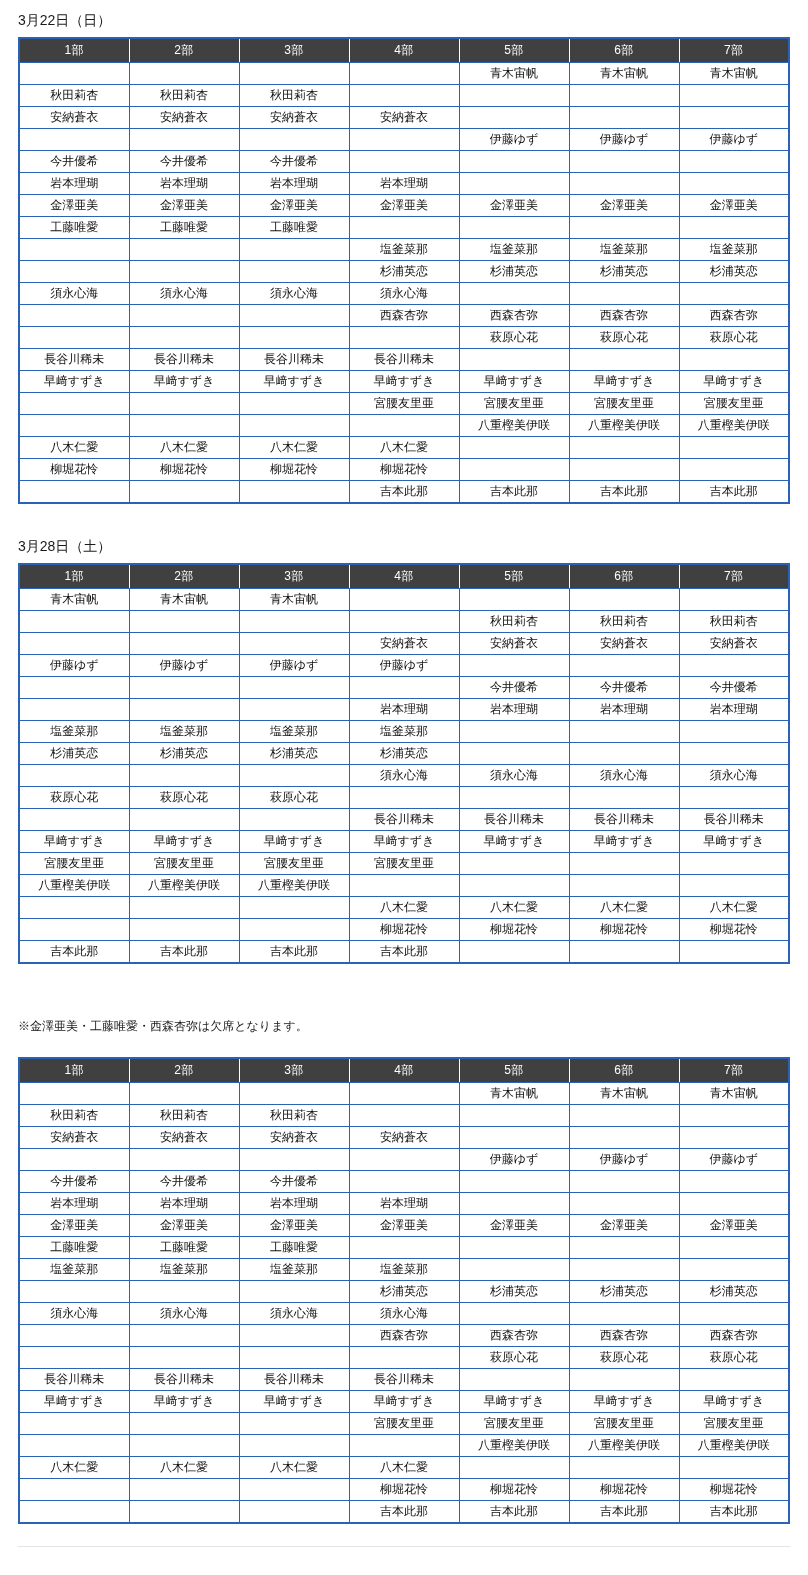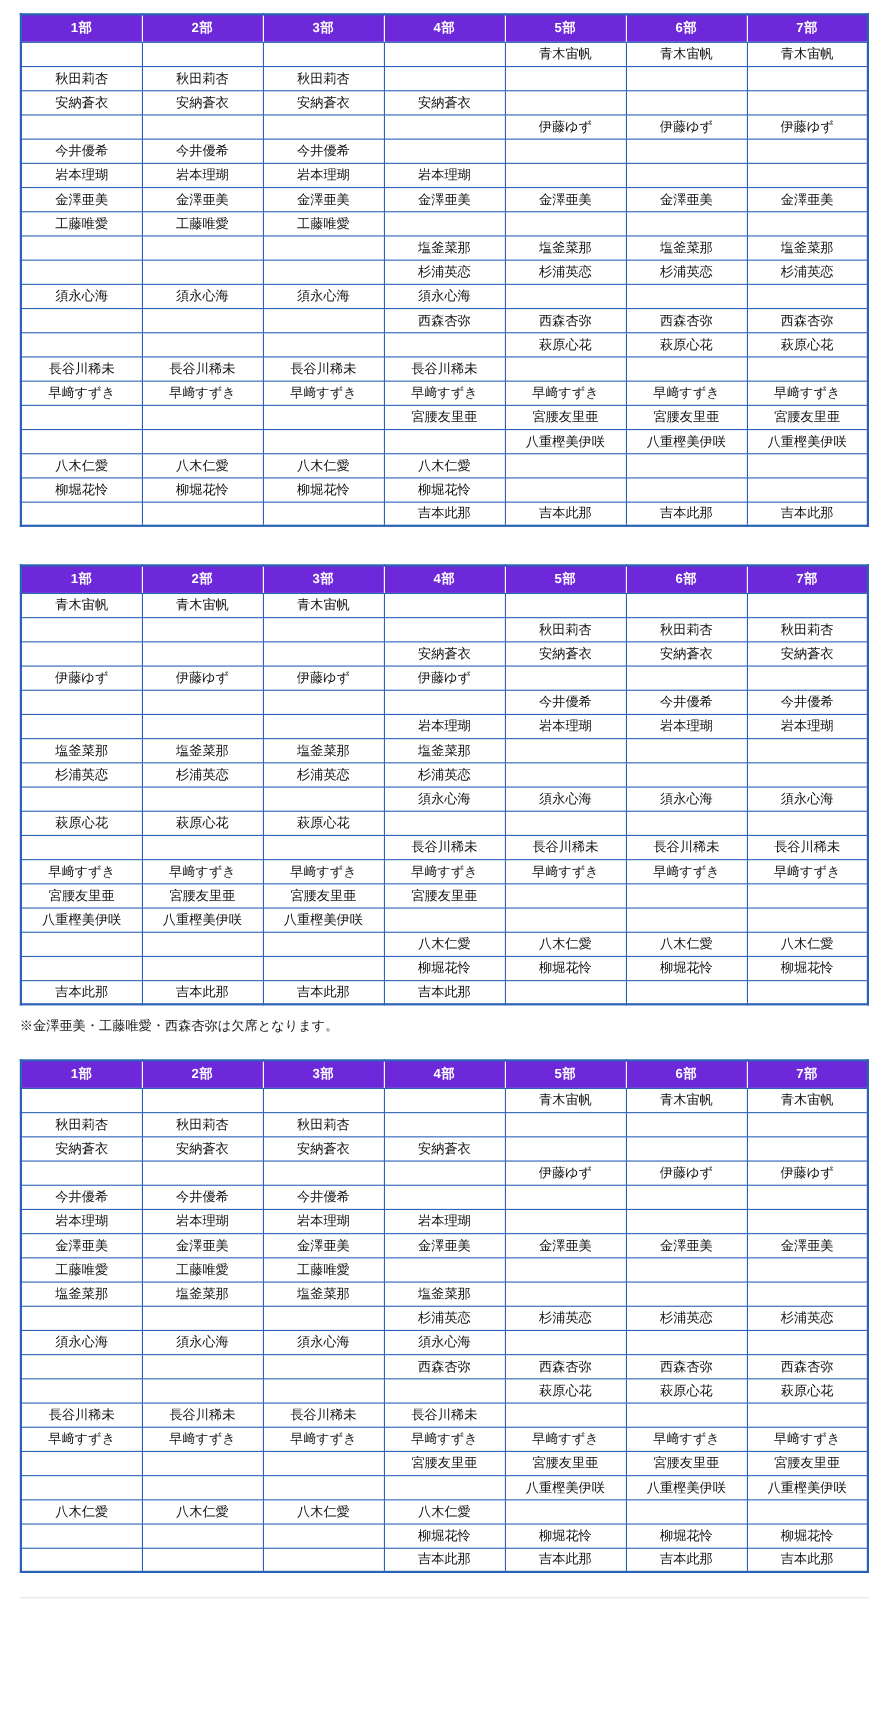--- a/index.html
+++ b/index.html
@@ -30,24 +30,24 @@
   .tbl-wrap {
     padding: 0 18px 0 18px;
   }
   table.sched {
     border-collapse: collapse;
     width: 772px;
     table-layout: fixed;
     border: 2px solid #2a63b6;
   }
   table.sched th {
-    background: #6d28d9;
+    background: #404040;
     color: #ffffff;
     font-size: 12px;
-    font-weight: bold;
+    font-weight: normal;
     height: 25px;
     border-right: 1px solid #ffffff;
     border-bottom: 1px solid #2a63b6;
     text-align: center;
     letter-spacing: 0.5px;
   }
   table.sched th:last-child { border-right: none; }
   table.sched td {
     height: 22px;
     border: 1px solid #2a63b6;
@@ -56,38 +56,419 @@
     color: #111111;
     background: #ffffff;
     overflow: hidden;
     white-space: nowrap;
     padding: 0 1px;
   }
   .note {
     font-size: 12px;
     color: #1a1a1a;
     padding: 10px 0 0 18px;
+    margin-top: 44px;
   }
   .gap-lg { height: 34px; }
   .gap-md { height: 22px; }
   .gap-sm { height: 12px; }
   .bottom-rule {
     margin: 22px 0 0 18px;
     width: 772px;
     height: 1px;
     background: #e3e3e3;
   }
   .tail { height: 46px; }
 </style>
 </head>
 <body>
 
 <div class="page">
 
   <div class="gap-sm"></div>
+
+  <div class="section">
+    <div class="section-title">3月22日（日）</div>
+    <div class="tbl-wrap">
+      <table class="sched">
+        <thead>
+          <tr>
+            <th>1部</th>
+            <th>2部</th>
+            <th>3部</th>
+            <th>4部</th>
+            <th>5部</th>
+            <th>6部</th>
+            <th>7部</th>
+          </tr>
+        </thead>
+        <tbody>
+            <tr>
+              <td></td>
+              <td></td>
+              <td></td>
+              <td></td>
+              <td>青木宙帆</td>
+              <td>青木宙帆</td>
+              <td>青木宙帆</td>
+            </tr>
+            <tr>
+              <td>秋田莉杏</td>
+              <td>秋田莉杏</td>
+              <td>秋田莉杏</td>
+              <td></td>
+              <td></td>
+              <td></td>
+              <td></td>
+            </tr>
+            <tr>
+              <td>安納蒼衣</td>
+              <td>安納蒼衣</td>
+              <td>安納蒼衣</td>
+              <td>安納蒼衣</td>
+              <td></td>
+              <td></td>
+              <td></td>
+            </tr>
+            <tr>
+              <td></td>
+              <td></td>
+              <td></td>
+              <td></td>
+              <td>伊藤ゆず</td>
+              <td>伊藤ゆず</td>
+              <td>伊藤ゆず</td>
+            </tr>
+            <tr>
+              <td>今井優希</td>
+              <td>今井優希</td>
+              <td>今井優希</td>
+              <td></td>
+              <td></td>
+              <td></td>
+              <td></td>
+            </tr>
+            <tr>
+              <td>岩本理瑚</td>
+              <td>岩本理瑚</td>
+              <td>岩本理瑚</td>
+              <td>岩本理瑚</td>
+              <td></td>
+              <td></td>
+              <td></td>
+            </tr>
+            <tr>
+              <td>金澤亜美</td>
+              <td>金澤亜美</td>
+              <td>金澤亜美</td>
+              <td>金澤亜美</td>
+              <td>金澤亜美</td>
+              <td>金澤亜美</td>
+              <td>金澤亜美</td>
+            </tr>
+            <tr>
+              <td>工藤唯愛</td>
+              <td>工藤唯愛</td>
+              <td>工藤唯愛</td>
+              <td></td>
+              <td></td>
+              <td></td>
+              <td></td>
+            </tr>
+            <tr>
+              <td></td>
+              <td></td>
+              <td></td>
+              <td>塩釜菜那</td>
+              <td>塩釜菜那</td>
+              <td>塩釜菜那</td>
+              <td>塩釜菜那</td>
+            </tr>
+            <tr>
+              <td></td>
+              <td></td>
+              <td></td>
+              <td>杉浦英恋</td>
+              <td>杉浦英恋</td>
+              <td>杉浦英恋</td>
+              <td>杉浦英恋</td>
+            </tr>
+            <tr>
+              <td>須永心海</td>
+              <td>須永心海</td>
+              <td>須永心海</td>
+              <td>須永心海</td>
+              <td></td>
+              <td></td>
+              <td></td>
+            </tr>
+            <tr>
+              <td></td>
+              <td></td>
+              <td></td>
+              <td>西森杏弥</td>
+              <td>西森杏弥</td>
+              <td>西森杏弥</td>
+              <td>西森杏弥</td>
+            </tr>
+            <tr>
+              <td></td>
+              <td></td>
+              <td></td>
+              <td></td>
+              <td>萩原心花</td>
+              <td>萩原心花</td>
+              <td>萩原心花</td>
+            </tr>
+            <tr>
+              <td>長谷川稀未</td>
+              <td>長谷川稀未</td>
+              <td>長谷川稀未</td>
+              <td>長谷川稀未</td>
+              <td></td>
+              <td></td>
+              <td></td>
+            </tr>
+            <tr>
+              <td>早﨑すずき</td>
+              <td>早﨑すずき</td>
+              <td>早﨑すずき</td>
+              <td>早﨑すずき</td>
+              <td>早﨑すずき</td>
+              <td>早﨑すずき</td>
+              <td>早﨑すずき</td>
+            </tr>
+            <tr>
+              <td></td>
+              <td></td>
+              <td></td>
+              <td>宮腰友里亜</td>
+              <td>宮腰友里亜</td>
+              <td>宮腰友里亜</td>
+              <td>宮腰友里亜</td>
+            </tr>
+            <tr>
+              <td></td>
+              <td></td>
+              <td></td>
+              <td></td>
+              <td>八重樫美伊咲</td>
+              <td>八重樫美伊咲</td>
+              <td>八重樫美伊咲</td>
+            </tr>
+            <tr>
+              <td>八木仁愛</td>
+              <td>八木仁愛</td>
+              <td>八木仁愛</td>
+              <td>八木仁愛</td>
+              <td></td>
+              <td></td>
+              <td></td>
+            </tr>
+            <tr>
+              <td>柳堀花怜</td>
+              <td>柳堀花怜</td>
+              <td>柳堀花怜</td>
+              <td>柳堀花怜</td>
+              <td></td>
+              <td></td>
+              <td></td>
+            </tr>
+            <tr>
+              <td></td>
+              <td></td>
+              <td></td>
+              <td>吉本此那</td>
+              <td>吉本此那</td>
+              <td>吉本此那</td>
+              <td>吉本此那</td>
+            </tr>
+          </tbody>
+      </table>
+    </div>
+  </div>
+
+  <div class="gap-lg"></div>
+
+  <div class="section">
+    <div class="section-title">3月28日（土）</div>
+    <div class="tbl-wrap">
+      <table class="sched">
+        <thead>
+          <tr>
+            <th>1部</th>
+            <th>2部</th>
+            <th>3部</th>
+            <th>4部</th>
+            <th>5部</th>
+            <th>6部</th>
+            <th>7部</th>
+          </tr>
+        </thead>
+        <tbody>
+            <tr>
+              <td>青木宙帆</td>
+              <td>青木宙帆</td>
+              <td>青木宙帆</td>
+              <td></td>
+              <td></td>
+              <td></td>
+              <td></td>
+            </tr>
+            <tr>
+              <td></td>
+              <td></td>
+              <td></td>
+              <td></td>
+              <td>秋田莉杏</td>
+              <td>秋田莉杏</td>
+              <td>秋田莉杏</td>
+            </tr>
+            <tr>
+              <td></td>
+              <td></td>
+              <td></td>
+              <td>安納蒼衣</td>
+              <td>安納蒼衣</td>
+              <td>安納蒼衣</td>
+              <td>安納蒼衣</td>
+            </tr>
+            <tr>
+              <td>伊藤ゆず</td>
+              <td>伊藤ゆず</td>
+              <td>伊藤ゆず</td>
+              <td>伊藤ゆず</td>
+              <td></td>
+              <td></td>
+              <td></td>
+            </tr>
+            <tr>
+              <td></td>
+              <td></td>
+              <td></td>
+              <td></td>
+              <td>今井優希</td>
+              <td>今井優希</td>
+              <td>今井優希</td>
+            </tr>
+            <tr>
+              <td></td>
+              <td></td>
+              <td></td>
+              <td>岩本理瑚</td>
+              <td>岩本理瑚</td>
+              <td>岩本理瑚</td>
+              <td>岩本理瑚</td>
+            </tr>
+            <tr>
+              <td>塩釜菜那</td>
+              <td>塩釜菜那</td>
+              <td>塩釜菜那</td>
+              <td>塩釜菜那</td>
+              <td></td>
+              <td></td>
+              <td></td>
+            </tr>
+            <tr>
+              <td>杉浦英恋</td>
+              <td>杉浦英恋</td>
+              <td>杉浦英恋</td>
+              <td>杉浦英恋</td>
+              <td></td>
+              <td></td>
+              <td></td>
+            </tr>
+            <tr>
+              <td></td>
+              <td></td>
+              <td></td>
+              <td>須永心海</td>
+              <td>須永心海</td>
+              <td>須永心海</td>
+              <td>須永心海</td>
+            </tr>
+            <tr>
+              <td>萩原心花</td>
+              <td>萩原心花</td>
+              <td>萩原心花</td>
+              <td></td>
+              <td></td>
+              <td></td>
+              <td></td>
+            </tr>
+            <tr>
+              <td></td>
+              <td></td>
+              <td></td>
+              <td>長谷川稀未</td>
+              <td>長谷川稀未</td>
+              <td>長谷川稀未</td>
+              <td>長谷川稀未</td>
+            </tr>
+            <tr>
+              <td>早﨑すずき</td>
+              <td>早﨑すずき</td>
+              <td>早﨑すずき</td>
+              <td>早﨑すずき</td>
+              <td>早﨑すずき</td>
+              <td>早﨑すずき</td>
+              <td>早﨑すずき</td>
+            </tr>
+            <tr>
+              <td>宮腰友里亜</td>
+              <td>宮腰友里亜</td>
+              <td>宮腰友里亜</td>
+              <td>宮腰友里亜</td>
+              <td></td>
+              <td></td>
+              <td></td>
+            </tr>
+            <tr>
+              <td>八重樫美伊咲</td>
+              <td>八重樫美伊咲</td>
+              <td>八重樫美伊咲</td>
+              <td></td>
+              <td></td>
+              <td></td>
+              <td></td>
+            </tr>
+            <tr>
+              <td></td>
+              <td></td>
+              <td></td>
+              <td>八木仁愛</td>
+              <td>八木仁愛</td>
+              <td>八木仁愛</td>
+              <td>八木仁愛</td>
+            </tr>
+            <tr>
+              <td></td>
+              <td></td>
+              <td></td>
+              <td>柳堀花怜</td>
+              <td>柳堀花怜</td>
+              <td>柳堀花怜</td>
+              <td>柳堀花怜</td>
+            </tr>
+            <tr>
+              <td>吉本此那</td>
+              <td>吉本此那</td>
+              <td>吉本此那</td>
+              <td>吉本此那</td>
+              <td></td>
+              <td></td>
+              <td></td>
+            </tr>
+          </tbody>
+      </table>
+    </div>
+    <div class="note">※金澤亜美・工藤唯愛・西森杏弥は欠席となります。</div>
+  </div>
+
+  <div class="gap-md"></div>
 
   <div class="section">
     <div class="tbl-wrap">
       <table class="sched">
         <thead>
           <tr>
             <th>1部</th>
             <th>2部</th>
             <th>3部</th>
             <th>4部</th>
@@ -163,506 +544,128 @@
             <tr>
               <td>工藤唯愛</td>
               <td>工藤唯愛</td>
               <td>工藤唯愛</td>
               <td></td>
               <td></td>
               <td></td>
               <td></td>
             </tr>
             <tr>
-              <td></td>
-              <td></td>
-              <td></td>
-              <td>塩釜菜那</td>
-              <td>塩釜菜那</td>
-              <td>塩釜菜那</td>
-              <td>塩釜菜那</td>
-            </tr>
-            <tr>
-              <td></td>
-              <td></td>
-              <td></td>
-              <td>杉浦英恋</td>
-              <td>杉浦英恋</td>
-              <td>杉浦英恋</td>
-              <td>杉浦英恋</td>
-            </tr>
-            <tr>
-              <td>須永心海</td>
-              <td>須永心海</td>
-              <td>須永心海</td>
-              <td>須永心海</td>
-              <td></td>
-              <td></td>
-              <td></td>
-            </tr>
-            <tr>
-              <td></td>
-              <td></td>
-              <td></td>
-              <td>西森杏弥</td>
-              <td>西森杏弥</td>
-              <td>西森杏弥</td>
-              <td>西森杏弥</td>
-            </tr>
-            <tr>
-              <td></td>
-              <td></td>
-              <td></td>
-              <td></td>
-              <td>萩原心花</td>
-              <td>萩原心花</td>
-              <td>萩原心花</td>
-            </tr>
-            <tr>
-              <td>長谷川稀未</td>
-              <td>長谷川稀未</td>
-              <td>長谷川稀未</td>
-              <td>長谷川稀未</td>
-              <td></td>
-              <td></td>
-              <td></td>
-            </tr>
-            <tr>
-              <td>早﨑すずき</td>
-              <td>早﨑すずき</td>
-              <td>早﨑すずき</td>
-              <td>早﨑すずき</td>
-              <td>早﨑すずき</td>
-              <td>早﨑すずき</td>
-              <td>早﨑すずき</td>
-            </tr>
-            <tr>
-              <td></td>
-              <td></td>
-              <td></td>
-              <td>宮腰友里亜</td>
-              <td>宮腰友里亜</td>
-              <td>宮腰友里亜</td>
-              <td>宮腰友里亜</td>
-            </tr>
-            <tr>
-              <td></td>
-              <td></td>
-              <td></td>
-              <td></td>
-              <td>八重樫美伊咲</td>
-              <td>八重樫美伊咲</td>
-              <td>八重樫美伊咲</td>
-            </tr>
-            <tr>
-              <td>八木仁愛</td>
-              <td>八木仁愛</td>
-              <td>八木仁愛</td>
-              <td>八木仁愛</td>
-              <td></td>
-              <td></td>
-              <td></td>
-            </tr>
-            <tr>
-              <td>柳堀花怜</td>
-              <td>柳堀花怜</td>
-              <td>柳堀花怜</td>
-              <td>柳堀花怜</td>
-              <td></td>
-              <td></td>
-              <td></td>
+              <td>塩釜菜那</td>
+              <td>塩釜菜那</td>
+              <td>塩釜菜那</td>
+              <td>塩釜菜那</td>
+              <td></td>
+              <td></td>
+              <td></td>
+            </tr>
+            <tr>
+              <td></td>
+              <td></td>
+              <td></td>
+              <td>杉浦英恋</td>
+              <td>杉浦英恋</td>
+              <td>杉浦英恋</td>
+              <td>杉浦英恋</td>
+            </tr>
+            <tr>
+              <td>須永心海</td>
+              <td>須永心海</td>
+              <td>須永心海</td>
+              <td>須永心海</td>
+              <td></td>
+              <td></td>
+              <td></td>
+            </tr>
+            <tr>
+              <td></td>
+              <td></td>
+              <td></td>
+              <td>西森杏弥</td>
+              <td>西森杏弥</td>
+              <td>西森杏弥</td>
+              <td>西森杏弥</td>
+            </tr>
+            <tr>
+              <td></td>
+              <td></td>
+              <td></td>
+              <td></td>
+              <td>萩原心花</td>
+              <td>萩原心花</td>
+              <td>萩原心花</td>
+            </tr>
+            <tr>
+              <td>長谷川稀未</td>
+              <td>長谷川稀未</td>
+              <td>長谷川稀未</td>
+              <td>長谷川稀未</td>
+              <td></td>
+              <td></td>
+              <td></td>
+            </tr>
+            <tr>
+              <td>早﨑すずき</td>
+              <td>早﨑すずき</td>
+              <td>早﨑すずき</td>
+              <td>早﨑すずき</td>
+              <td>早﨑すずき</td>
+              <td>早﨑すずき</td>
+              <td>早﨑すずき</td>
+            </tr>
+            <tr>
+              <td></td>
+              <td></td>
+              <td></td>
+              <td>宮腰友里亜</td>
+              <td>宮腰友里亜</td>
+              <td>宮腰友里亜</td>
+              <td>宮腰友里亜</td>
+            </tr>
+            <tr>
+              <td></td>
+              <td></td>
+              <td></td>
+              <td></td>
+              <td>八重樫美伊咲</td>
+              <td>八重樫美伊咲</td>
+              <td>八重樫美伊咲</td>
+            </tr>
+            <tr>
+              <td>八木仁愛</td>
+              <td>八木仁愛</td>
+              <td>八木仁愛</td>
+              <td>八木仁愛</td>
+              <td></td>
+              <td></td>
+              <td></td>
+            </tr>
+            <tr>
+              <td></td>
+              <td></td>
+              <td></td>
+              <td>柳堀花怜</td>
+              <td>柳堀花怜</td>
+              <td>柳堀花怜</td>
+              <td>柳堀花怜</td>
             </tr>
             <tr>
               <td></td>
               <td></td>
               <td></td>
               <td>吉本此那</td>
               <td>吉本此那</td>
               <td>吉本此那</td>
               <td>吉本此那</td>
             </tr>
           </tbody>
       </table>
     </div>
   </div>
 
-  <div class="gap-lg"></div>
-
-  <div class="section">
-    <div class="tbl-wrap">
-      <table class="sched">
-        <thead>
-          <tr>
-            <th>1部</th>
-            <th>2部</th>
-            <th>3部</th>
-            <th>4部</th>
-            <th>5部</th>
-            <th>6部</th>
-            <th>7部</th>
-          </tr>
-        </thead>
-        <tbody>
-            <tr>
-              <td>青木宙帆</td>
-              <td>青木宙帆</td>
-              <td>青木宙帆</td>
-              <td></td>
-              <td></td>
-              <td></td>
-              <td></td>
-            </tr>
-            <tr>
-              <td></td>
-              <td></td>
-              <td></td>
-              <td></td>
-              <td>秋田莉杏</td>
-              <td>秋田莉杏</td>
-              <td>秋田莉杏</td>
-            </tr>
-            <tr>
-              <td></td>
-              <td></td>
-              <td></td>
-              <td>安納蒼衣</td>
-              <td>安納蒼衣</td>
-              <td>安納蒼衣</td>
-              <td>安納蒼衣</td>
-            </tr>
-            <tr>
-              <td>伊藤ゆず</td>
-              <td>伊藤ゆず</td>
-              <td>伊藤ゆず</td>
-              <td>伊藤ゆず</td>
-              <td></td>
-              <td></td>
-              <td></td>
-            </tr>
-            <tr>
-              <td></td>
-              <td></td>
-              <td></td>
-              <td></td>
-              <td>今井優希</td>
-              <td>今井優希</td>
-              <td>今井優希</td>
-            </tr>
-            <tr>
-              <td></td>
-              <td></td>
-              <td></td>
-              <td>岩本理瑚</td>
-              <td>岩本理瑚</td>
-              <td>岩本理瑚</td>
-              <td>岩本理瑚</td>
-            </tr>
-            <tr>
-              <td>塩釜菜那</td>
-              <td>塩釜菜那</td>
-              <td>塩釜菜那</td>
-              <td>塩釜菜那</td>
-              <td></td>
-              <td></td>
-              <td></td>
-            </tr>
-            <tr>
-              <td>杉浦英恋</td>
-              <td>杉浦英恋</td>
-              <td>杉浦英恋</td>
-              <td>杉浦英恋</td>
-              <td></td>
-              <td></td>
-              <td></td>
-            </tr>
-            <tr>
-              <td></td>
-              <td></td>
-              <td></td>
-              <td>須永心海</td>
-              <td>須永心海</td>
-              <td>須永心海</td>
-              <td>須永心海</td>
-            </tr>
-            <tr>
-              <td>萩原心花</td>
-              <td>萩原心花</td>
-              <td>萩原心花</td>
-              <td></td>
-              <td></td>
-              <td></td>
-              <td></td>
-            </tr>
-            <tr>
-              <td></td>
-              <td></td>
-              <td></td>
-              <td>長谷川稀未</td>
-              <td>長谷川稀未</td>
-              <td>長谷川稀未</td>
-              <td>長谷川稀未</td>
-            </tr>
-            <tr>
-              <td>早﨑すずき</td>
-              <td>早﨑すずき</td>
-              <td>早﨑すずき</td>
-              <td>早﨑すずき</td>
-              <td>早﨑すずき</td>
-              <td>早﨑すずき</td>
-              <td>早﨑すずき</td>
-            </tr>
-            <tr>
-              <td>宮腰友里亜</td>
-              <td>宮腰友里亜</td>
-              <td>宮腰友里亜</td>
-              <td>宮腰友里亜</td>
-              <td></td>
-              <td></td>
-              <td></td>
-            </tr>
-            <tr>
-              <td>八重樫美伊咲</td>
-              <td>八重樫美伊咲</td>
-              <td>八重樫美伊咲</td>
-              <td></td>
-              <td></td>
-              <td></td>
-              <td></td>
-            </tr>
-            <tr>
-              <td></td>
-              <td></td>
-              <td></td>
-              <td>八木仁愛</td>
-              <td>八木仁愛</td>
-              <td>八木仁愛</td>
-              <td>八木仁愛</td>
-            </tr>
-            <tr>
-              <td></td>
-              <td></td>
-              <td></td>
-              <td>柳堀花怜</td>
-              <td>柳堀花怜</td>
-              <td>柳堀花怜</td>
-              <td>柳堀花怜</td>
-            </tr>
-            <tr>
-              <td>吉本此那</td>
-              <td>吉本此那</td>
-              <td>吉本此那</td>
-              <td>吉本此那</td>
-              <td></td>
-              <td></td>
-              <td></td>
-            </tr>
-          </tbody>
-      </table>
-    </div>
-    <div class="note">※金澤亜美・工藤唯愛・西森杏弥は欠席となります。</div>
-  </div>
-
-  <div class="gap-md"></div>
-
-  <div class="section">
-    <div class="tbl-wrap">
-      <table class="sched">
-        <thead>
-          <tr>
-            <th>1部</th>
-            <th>2部</th>
-            <th>3部</th>
-            <th>4部</th>
-            <th>5部</th>
-            <th>6部</th>
-            <th>7部</th>
-          </tr>
-        </thead>
-        <tbody>
-            <tr>
-              <td></td>
-              <td></td>
-              <td></td>
-              <td></td>
-              <td>青木宙帆</td>
-              <td>青木宙帆</td>
-              <td>青木宙帆</td>
-            </tr>
-            <tr>
-              <td>秋田莉杏</td>
-              <td>秋田莉杏</td>
-              <td>秋田莉杏</td>
-              <td></td>
-              <td></td>
-              <td></td>
-              <td></td>
-            </tr>
-            <tr>
-              <td>安納蒼衣</td>
-              <td>安納蒼衣</td>
-              <td>安納蒼衣</td>
-              <td>安納蒼衣</td>
-              <td></td>
-              <td></td>
-              <td></td>
-            </tr>
-            <tr>
-              <td></td>
-              <td></td>
-              <td></td>
-              <td></td>
-              <td>伊藤ゆず</td>
-              <td>伊藤ゆず</td>
-              <td>伊藤ゆず</td>
-            </tr>
-            <tr>
-              <td>今井優希</td>
-              <td>今井優希</td>
-              <td>今井優希</td>
-              <td></td>
-              <td></td>
-              <td></td>
-              <td></td>
-            </tr>
-            <tr>
-              <td>岩本理瑚</td>
-              <td>岩本理瑚</td>
-              <td>岩本理瑚</td>
-              <td>岩本理瑚</td>
-              <td></td>
-              <td></td>
-              <td></td>
-            </tr>
-            <tr>
-              <td>金澤亜美</td>
-              <td>金澤亜美</td>
-              <td>金澤亜美</td>
-              <td>金澤亜美</td>
-              <td>金澤亜美</td>
-              <td>金澤亜美</td>
-              <td>金澤亜美</td>
-            </tr>
-            <tr>
-              <td>工藤唯愛</td>
-              <td>工藤唯愛</td>
-              <td>工藤唯愛</td>
-              <td></td>
-              <td></td>
-              <td></td>
-              <td></td>
-            </tr>
-            <tr>
-              <td>塩釜菜那</td>
-              <td>塩釜菜那</td>
-              <td>塩釜菜那</td>
-              <td>塩釜菜那</td>
-              <td></td>
-              <td></td>
-              <td></td>
-            </tr>
-            <tr>
-              <td></td>
-              <td></td>
-              <td></td>
-              <td>杉浦英恋</td>
-              <td>杉浦英恋</td>
-              <td>杉浦英恋</td>
-              <td>杉浦英恋</td>
-            </tr>
-            <tr>
-              <td>須永心海</td>
-              <td>須永心海</td>
-              <td>須永心海</td>
-              <td>須永心海</td>
-              <td></td>
-              <td></td>
-              <td></td>
-            </tr>
-            <tr>
-              <td></td>
-              <td></td>
-              <td></td>
-              <td>西森杏弥</td>
-              <td>西森杏弥</td>
-              <td>西森杏弥</td>
-              <td>西森杏弥</td>
-            </tr>
-            <tr>
-              <td></td>
-              <td></td>
-              <td></td>
-              <td></td>
-              <td>萩原心花</td>
-              <td>萩原心花</td>
-              <td>萩原心花</td>
-            </tr>
-            <tr>
-              <td>長谷川稀未</td>
-              <td>長谷川稀未</td>
-              <td>長谷川稀未</td>
-              <td>長谷川稀未</td>
-              <td></td>
-              <td></td>
-              <td></td>
-            </tr>
-            <tr>
-              <td>早﨑すずき</td>
-              <td>早﨑すずき</td>
-              <td>早﨑すずき</td>
-              <td>早﨑すずき</td>
-              <td>早﨑すずき</td>
-              <td>早﨑すずき</td>
-              <td>早﨑すずき</td>
-            </tr>
-            <tr>
-              <td></td>
-              <td></td>
-              <td></td>
-              <td>宮腰友里亜</td>
-              <td>宮腰友里亜</td>
-              <td>宮腰友里亜</td>
-              <td>宮腰友里亜</td>
-            </tr>
-            <tr>
-              <td></td>
-              <td></td>
-              <td></td>
-              <td></td>
-              <td>八重樫美伊咲</td>
-              <td>八重樫美伊咲</td>
-              <td>八重樫美伊咲</td>
-            </tr>
-            <tr>
-              <td>八木仁愛</td>
-              <td>八木仁愛</td>
-              <td>八木仁愛</td>
-              <td>八木仁愛</td>
-              <td></td>
-              <td></td>
-              <td></td>
-            </tr>
-            <tr>
-              <td></td>
-              <td></td>
-              <td></td>
-              <td>柳堀花怜</td>
-              <td>柳堀花怜</td>
-              <td>柳堀花怜</td>
-              <td>柳堀花怜</td>
-            </tr>
-            <tr>
-              <td></td>
-              <td></td>
-              <td></td>
-              <td>吉本此那</td>
-              <td>吉本此那</td>
-              <td>吉本此那</td>
-              <td>吉本此那</td>
-            </tr>
-          </tbody>
-      </table>
-    </div>
-  </div>
-
   <div class="bottom-rule"></div>
   <div class="tail"></div>
 
 </div>
 
 </body></html>

